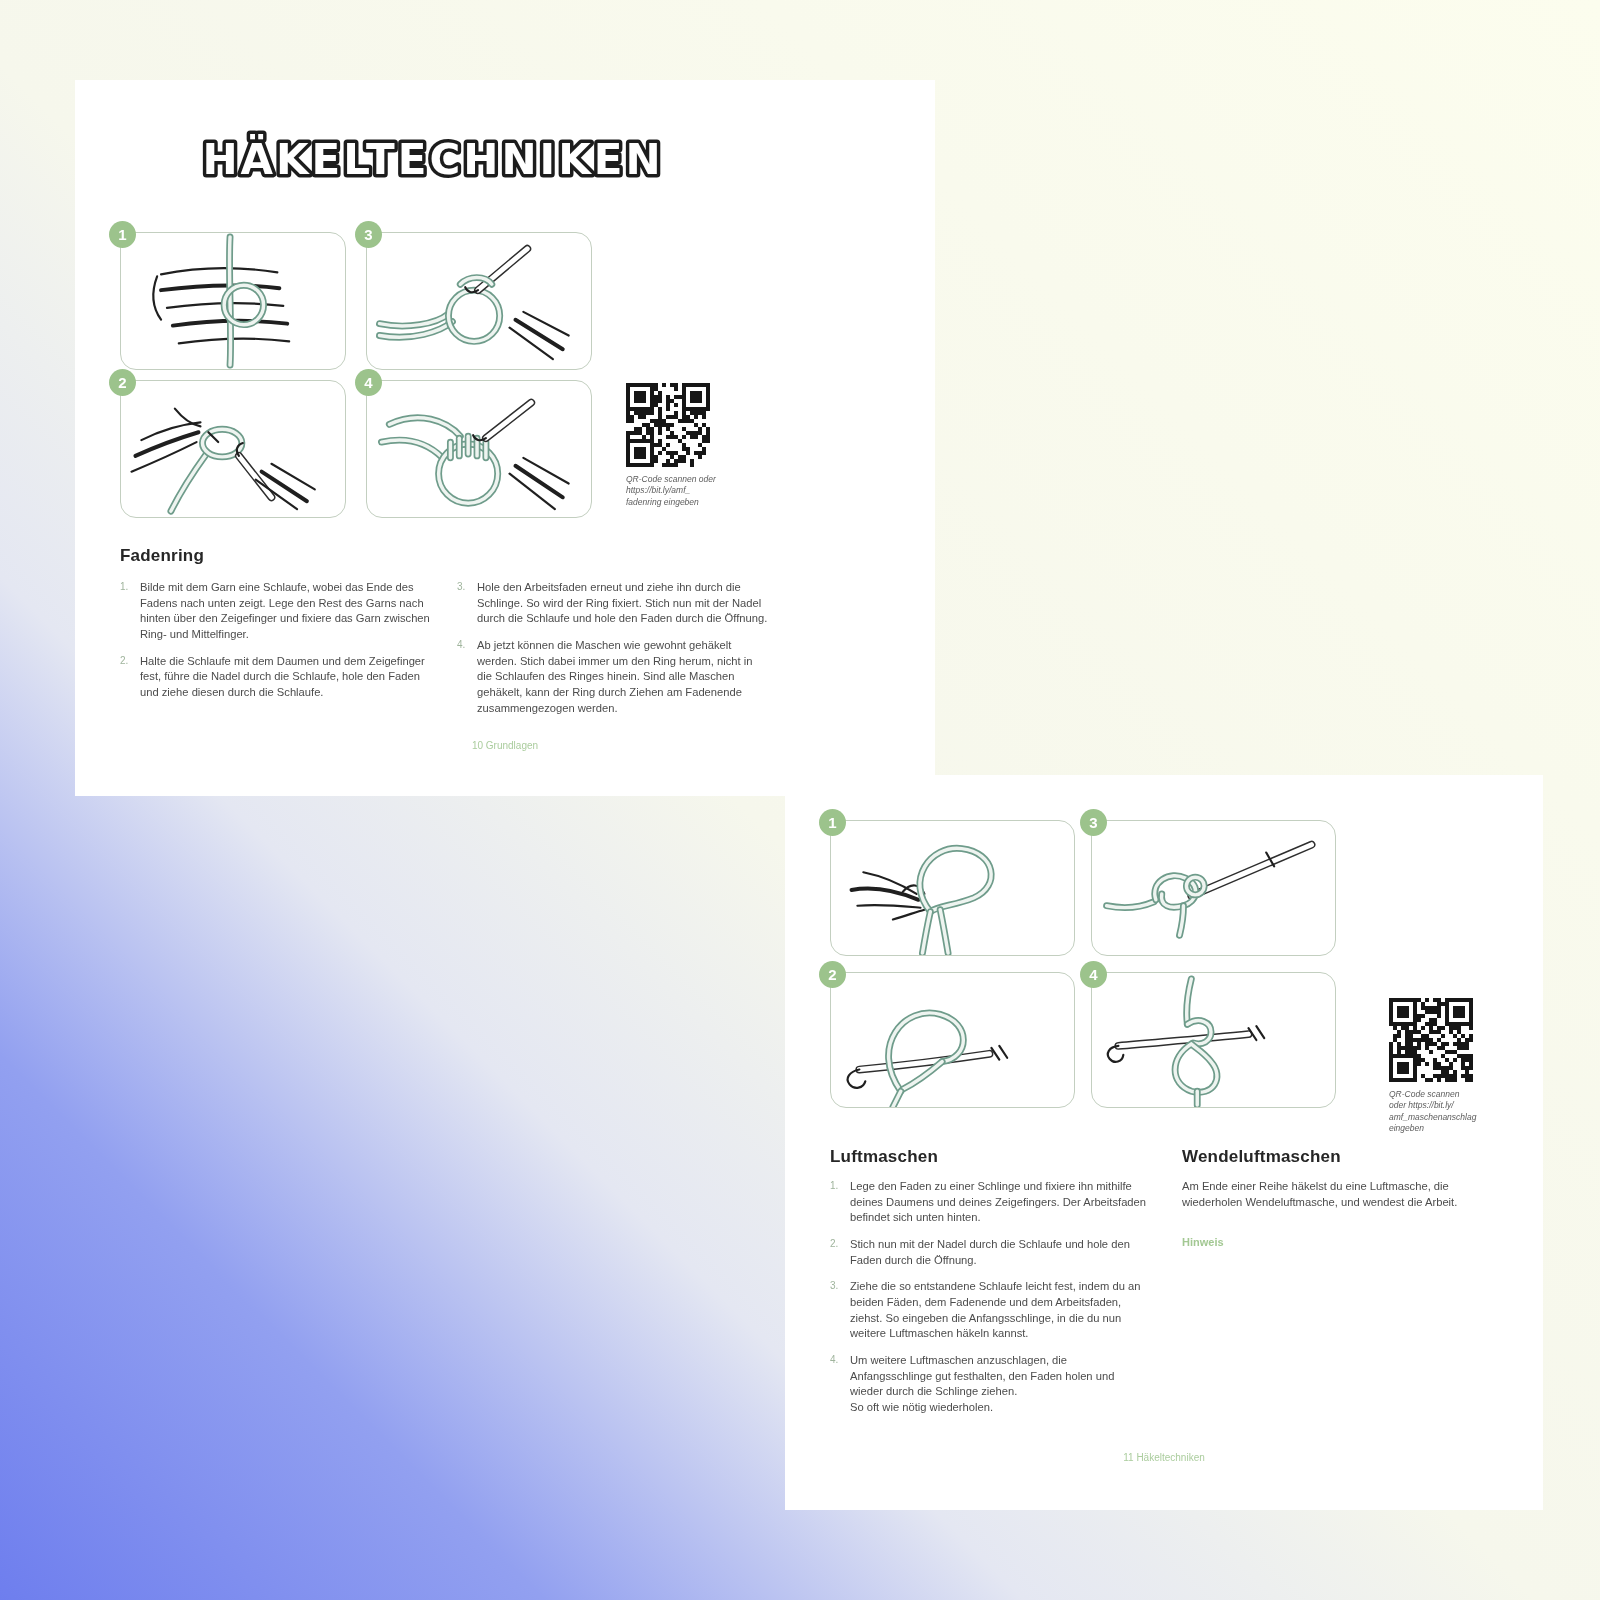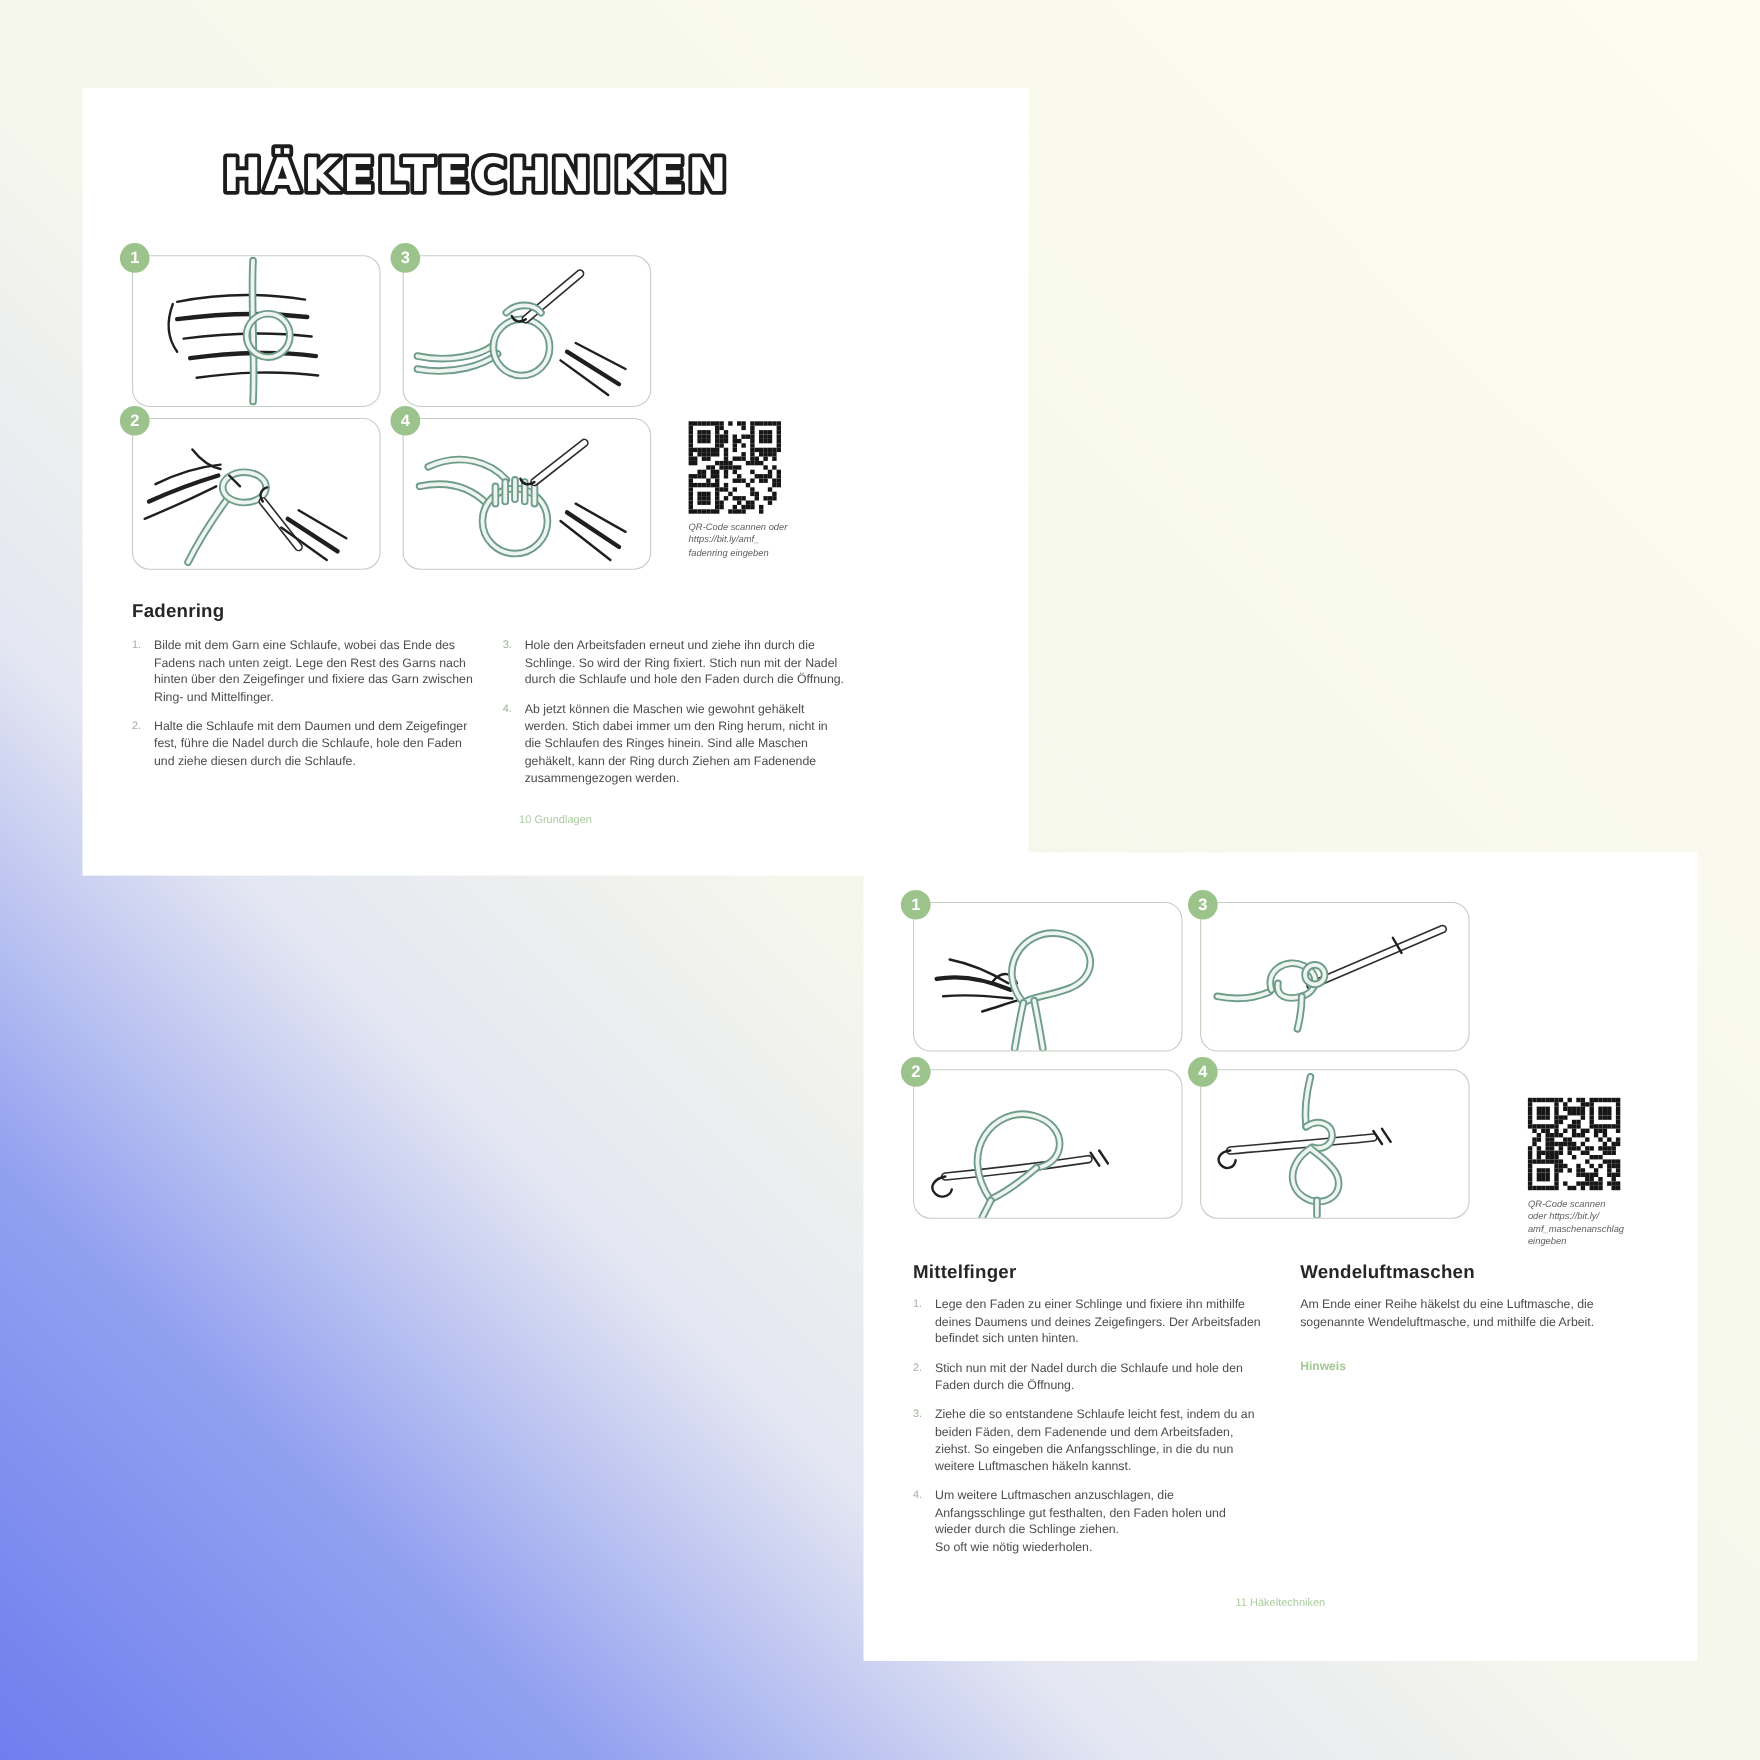--- a/index.html
+++ b/index.html
@@ -764,40 +764,40 @@
         <i style="left: 80px; top: 80px;"></i>
       </div>
     <div class="qr-caption">QR-Code scannen
 oder https://bit.ly/
 amf_maschenanschlag
 eingeben</div>
   </div>
 
   <div class="cols" id="p2-cols">
     <div class="col">
-      <div class="sec-heading p2-head">Mittelfinger</div>
+      <div class="sec-heading p2-head">Luftmaschen</div>
       <div class="step">
         <span class="step-num">1.</span>
         <span class="step-text">Lege den Faden zu einer Schlinge und fixiere ihn mithilfe deines Daumens und deines Zeigefingers. Der Arbeitsfaden befindet sich unten hinten.</span>
       </div>
       <div class="step">
         <span class="step-num">2.</span>
         <span class="step-text">Stich nun mit der Nadel durch die Schlaufe und hole den Faden durch die Öffnung.</span>
       </div>
       <div class="step">
         <span class="step-num">3.</span>
         <span class="step-text">Ziehe die so entstandene Schlaufe leicht fest, indem du an beiden Fäden, dem Fadenende und dem Arbeitsfaden, ziehst. So eingeben die Anfangsschlinge, in die du nun weitere Luftmaschen häkeln kannst.</span>
       </div>
       <div class="step">
         <span class="step-num">4.</span>
         <span class="step-text">Um weitere Luftmaschen anzuschlagen, die Anfangsschlinge gut festhalten, den Faden holen und wieder durch die Schlinge ziehen.
 So oft wie nötig wiederholen.</span>
       </div>
     </div>
     <div class="col">
       <div class="sec-heading p2-head">Wendeluftmaschen</div>
-      <p class="para">Am Ende einer Reihe häkelst du eine Luftmasche, die sogenannte Wendeluftmasche, und mithilfe die Arbeit.</p>
+      <p class="para">Am Ende einer Reihe häkelst du eine Luftmasche, die wiederholen Wendeluftmasche, und wendest die Arbeit.</p>
       <div class="note-label">Hinweis</div>
     </div>
   </div>
 
   <div class="footer" id="p2-footer">11 Häkeltechniken</div>
 </div>
 
 </body></html>

